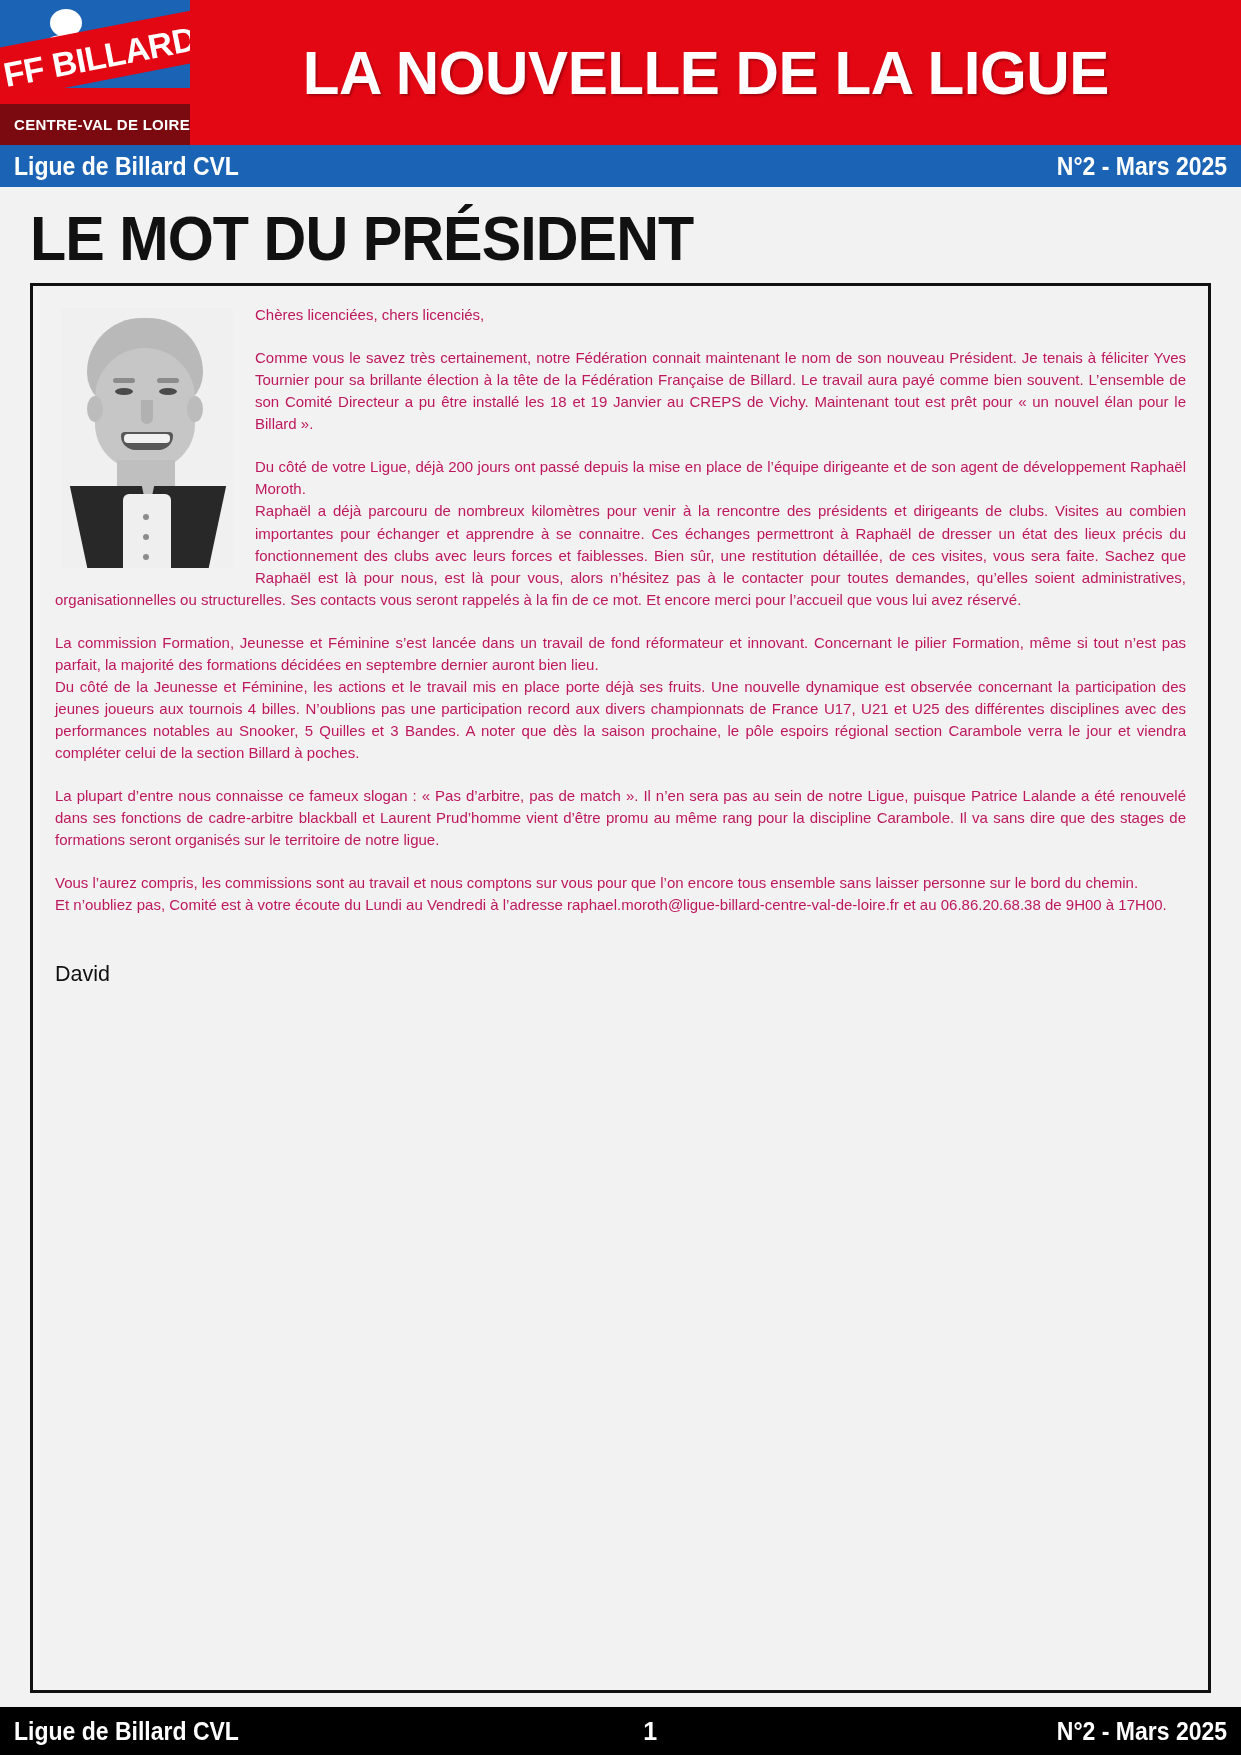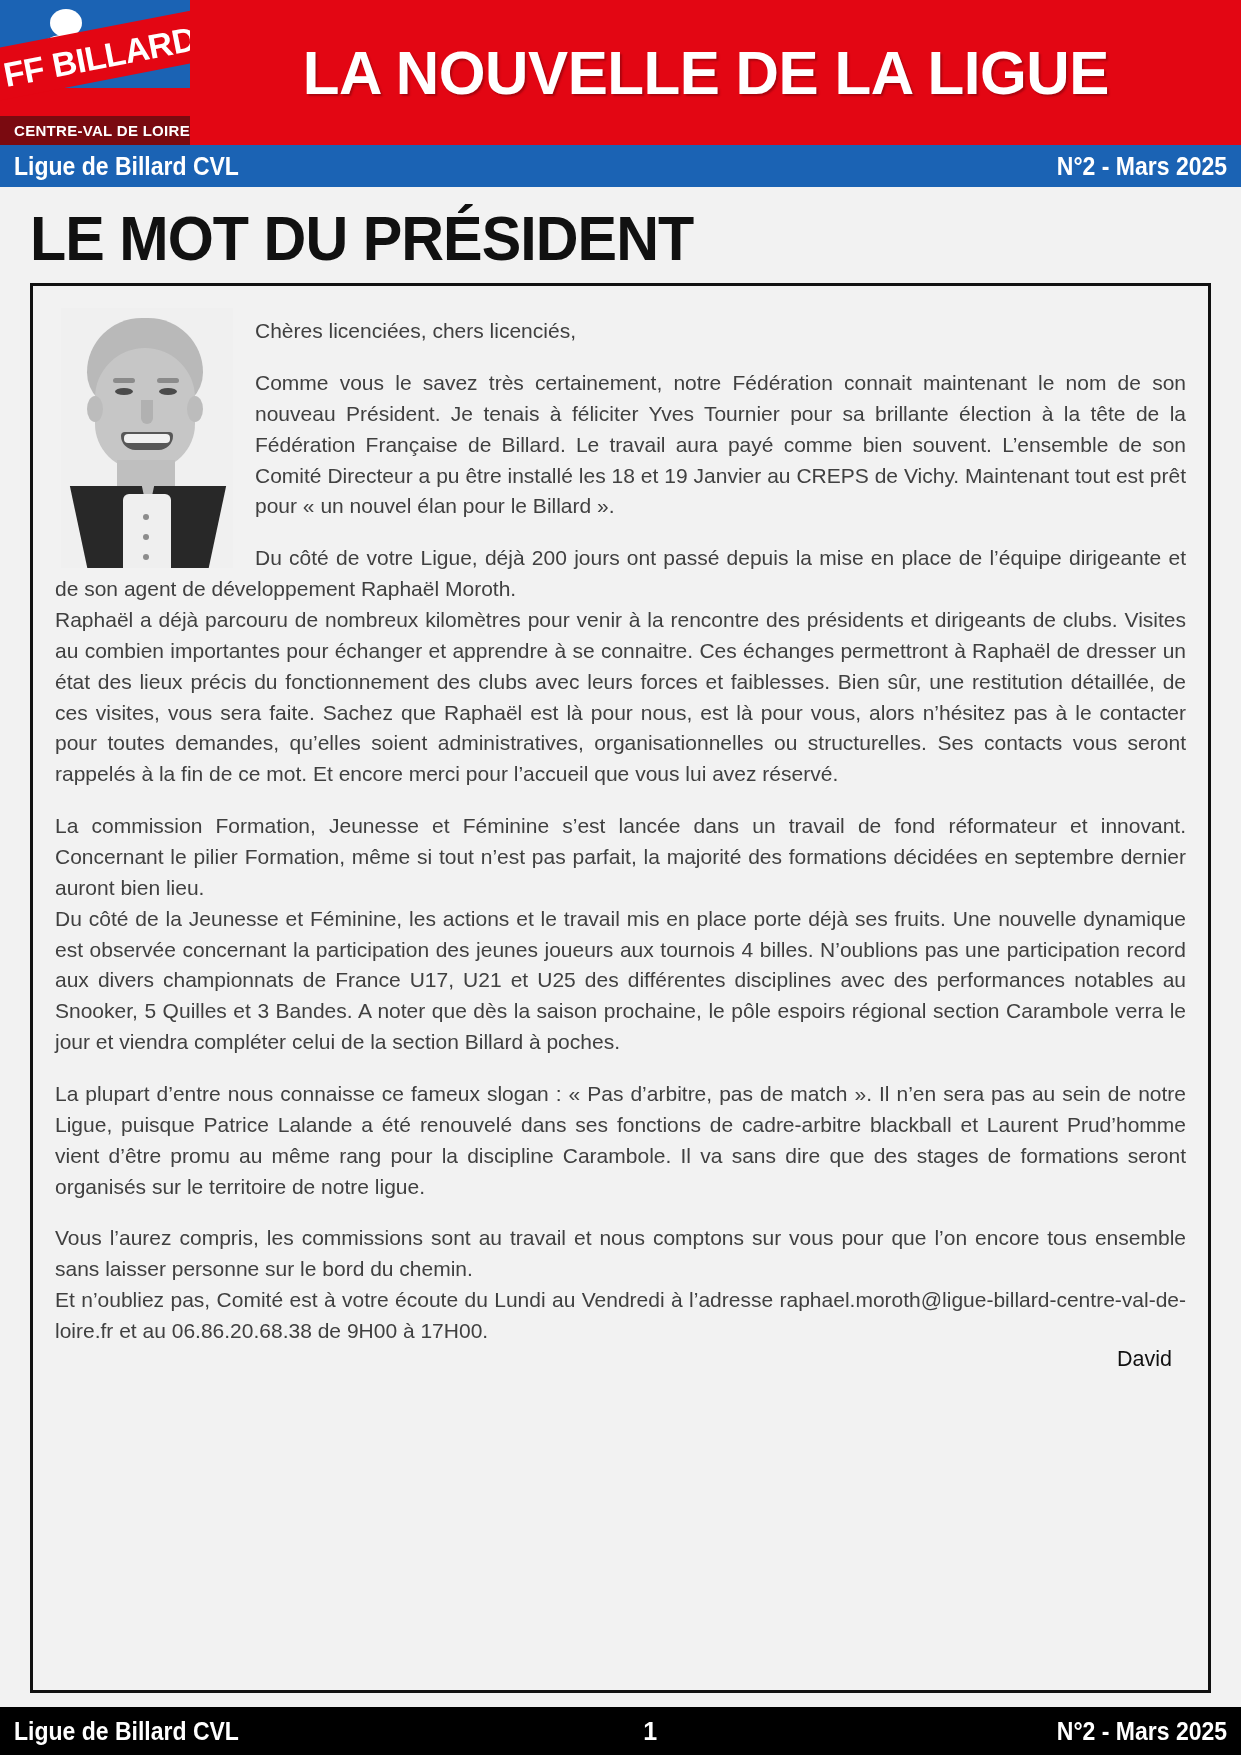--- a/index.html
+++ b/index.html
@@ -71,21 +71,21 @@
     padding-left: 4px;
     font-family: "Liberation Sans", sans-serif;
     font-stretch: condensed;
     white-space: nowrap;
   }
   .logo-cvl {
     position: absolute;
     left: 0;
     bottom: 0;
     width: 190px;
-    height: 29px;
+    height: 41px;
     background: #7a0a10;
     color: #fff;
     font-size: 15px;
     font-weight: bold;
     letter-spacing: 0.3px;
     display: flex;
     align-items: center;
     padding-left: 14px;
     box-sizing: border-box;
     white-space: nowrap;
@@ -175,35 +175,34 @@
   .p-teeth { position:absolute; left:63px; top:126px; width:46px; height:9px; background:#f2f1ef; border-radius:4px; }
   .p-neck { position:absolute; left:56px; top:152px; width:58px; height:40px; background:#c2bfbb; }
   .p-collar-l { position:absolute; left:18px; top:178px; width:72px; height:86px; background:#26282a; transform: skewX(12deg); }
   .p-collar-r { position:absolute; left:84px; top:178px; width:72px; height:86px; background:#26282a; transform: skewX(-12deg); }
   .p-shirt { position:absolute; left:62px; top:186px; width:48px; height:80px; background:#efefef; border-radius:6px; }
   .p-btn1 { position:absolute; left:82px; top:206px; width:6px; height:6px; background:#8c8c8c; border-radius:50%; }
   .p-btn2 { position:absolute; left:82px; top:226px; width:6px; height:6px; background:#8c8c8c; border-radius:50%; }
   .p-btn3 { position:absolute; left:82px; top:246px; width:6px; height:6px; background:#8c8c8c; border-radius:50%; }
 
   .body-text {
-    font-size: 21px;
+    font-size: 15px;
     line-height: 1.47;
-    color: #404040;
+    color: #be185d;
     text-align: justify;
     text-justify: inter-word;
     hyphens: none;
-    margin-top: 12px;
   }
   .body-text p { margin: 0 0 0 0; }
   .gap { height: 21px; }
   .salutation { margin-bottom: 0; }
   .signature {
-    text-align: right;
     font-size: 21.5px;
     color: #111;
+    margin-top: 46px;
     padding-right: 14px;
   }
 
   
   .footer {
     position: absolute;
     left: 0;
     bottom: 0;
     width: 1241px;
     height: 48px;

